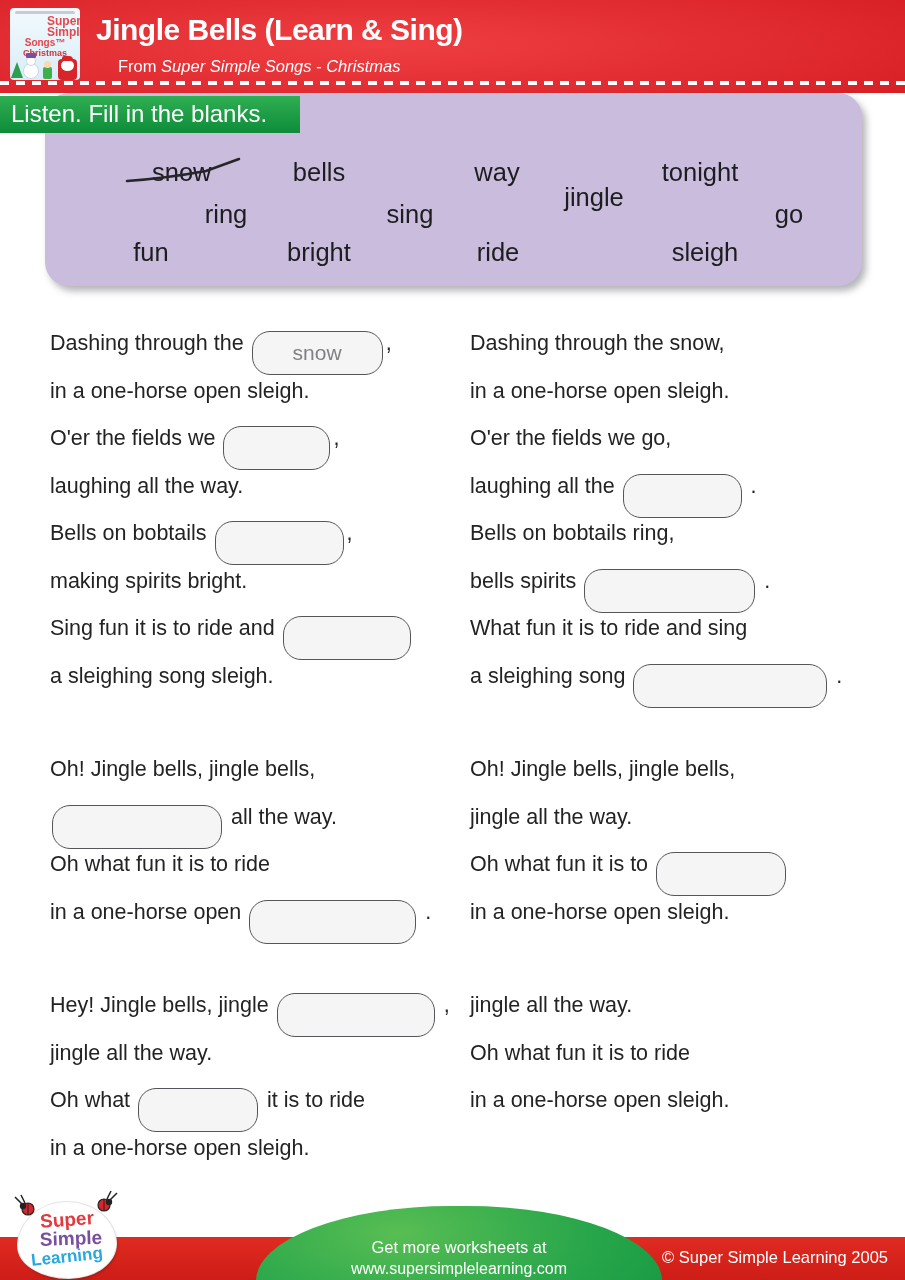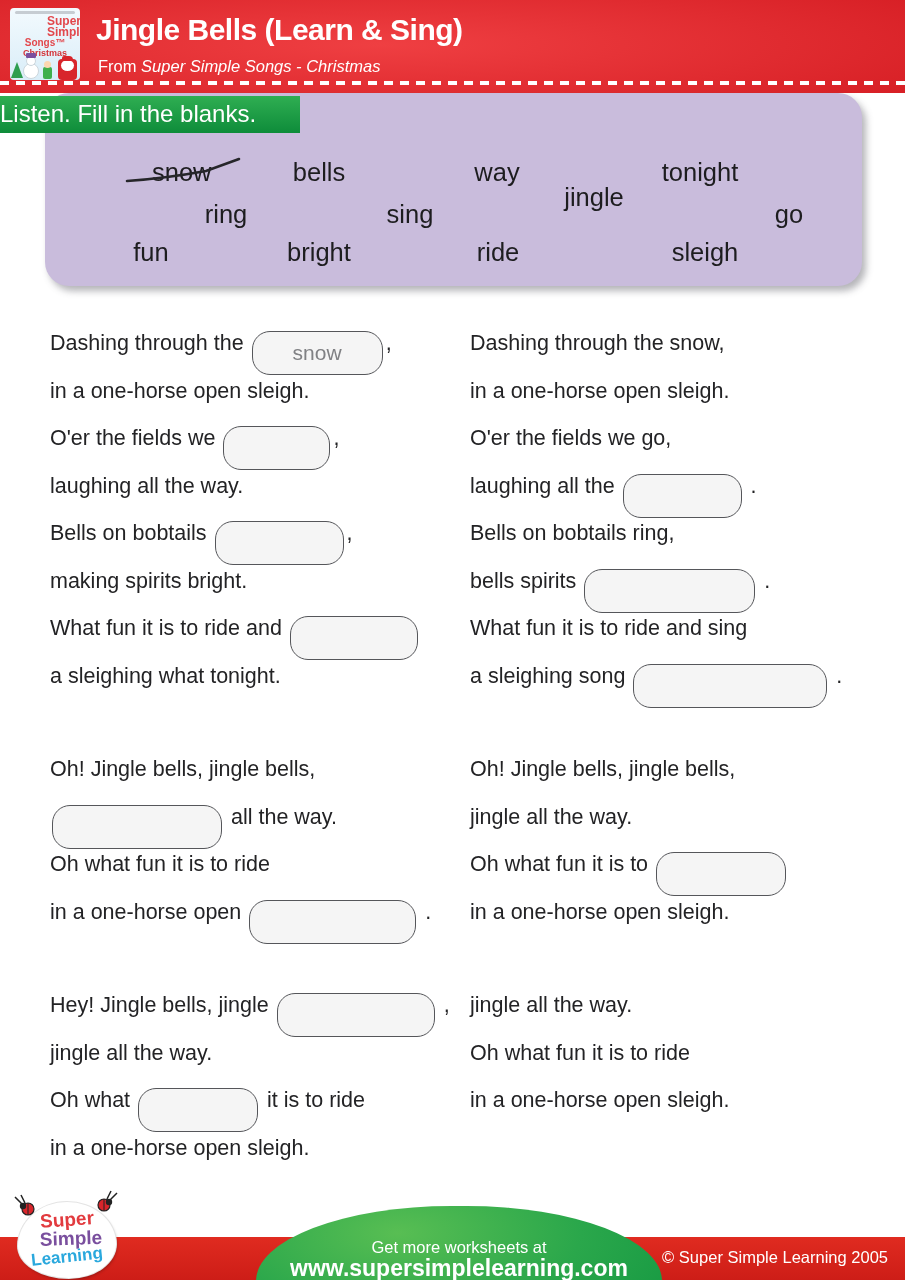--- a/index.html
+++ b/index.html
@@ -38,35 +38,35 @@
   .cv-elf-head { position:absolute; left:34px; bottom:12px; width:7px; height:7px; background:#fcd7b0; border-radius:50%; }
   .cv-santa-body { position:absolute; right:3px; bottom:0; width:19px; height:21px; background:#d8252b; border-radius:4px; }
   .cv-santa-beard { position:absolute; right:6px; bottom:9px; width:13px; height:11px; background:#fff; border-radius:50%; }
   .cv-santa-hat { position:absolute; right:7px; bottom:19px; width:11px; height:5px; background:#d8252b; border-radius:2px 4px 0 0; }
 
   .header-title {
     position:absolute; left:96px; top:13px; color:#ffffff;
     font-size:30px; font-weight:bold; letter-spacing:-0.5px;
   }
   .header-sub { position:absolute; left:98px; top:57px; color:#ffffff; font-size:16.5px; }
-  .header-sub span { white-space:pre; }
+  .header-sub span { white-space:pre;margin-left:20px; }
 
   
   .name-box {
     position:absolute; right:0; top:10px; width:307px; height:123px;
     background:#fdf9e4; border-radius:26px 0 0 26px; z-index:5;
   }
   .name-label { position:absolute; left:22px; top:14px; color:#1c1c1c; font-size:30px; }
   .name-line { position:absolute; left:20px; right:8px; bottom:15px; border-top:1.5px solid #8f8f8f; }
 
   
   .instruction {
     position:absolute; left:0; top:96px; width:300px; height:37px; z-index:4;
     background:linear-gradient(180deg,#2fae52,#0e8c3a);
-    color:#ffffff; font-size:24px; line-height:36px; 
+    color:#ffffff; font-size:24px; line-height:36px; padding-left:11px;
   }
 
   
   .wordbank {
     position:absolute; left:45px; top:93px; width:817px; height:193px; z-index:1;
     background:#c9bcdc; border-radius:24px;
     box-shadow:4px 5px 7px rgba(90,90,100,0.45);
   }
   .bank-word {
     position:absolute; transform:translateX(-50%);
@@ -100,21 +100,21 @@
     position:absolute; left:0; top:1237px; width:905px; height:43px; z-index:1;
     background:linear-gradient(#e02b20,#cd1d17);
   }
   .dome {
     position:absolute; left:256px; top:1206px; width:406px; height:150px; z-index:2;
     border-radius:50% / 52%;
     background:radial-gradient(100% 120% at 35% 18%, #58be53 0%, #2aa74b 45%, #179a43 75%);
     color:#ffffff; text-align:center;
   }
   .dome-l1 { padding-top:31px; font-size:16.5px; line-height:21px; }
-  .dome-l2 { font-size:23px; line-height:21px;font-weight:bold; }
+  .dome-l2 { font-size:16px; line-height:21px; }
   .copyright { position:absolute; right:17px; top:1248px; z-index:3; color:#ffffff; font-size:16.5px; }
 
   .footer-logo { position:absolute; left:14px; top:1198px; width:106px; height:82px; z-index:3; }
   .blob {
     position:absolute; left:4px; top:4px; width:98px; height:76px; background:#ffffff;
     border-radius:50% 50% 48% 52% / 58% 55% 45% 42%;
     box-shadow:0 0 0 1px #e4e4e4, 1px 2px 3px rgba(0,0,0,0.25);
     text-align:center; padding-top:9px;
   }
   .lw { font-weight:bold; display:block; }
@@ -180,25 +180,25 @@
         </div>
         <div class="line">
           <span>Bells on bobtails </span>
           <span class="blank" style="width: 129px;"></span>
           <span>,</span>
         </div>
         <div class="line">
           <span>making spirits bright.</span>
         </div>
         <div class="line">
-          <span>What fun it is to ride and </span>
+          <span>Sing fun it is to ride and </span>
           <span class="blank" style="width: 128px;"></span>
         </div>
         <div class="line">
-          <span>a sleighing what tonight.</span>
+          <span>a sleighing song sleigh.</span>
         </div>
       </div>
       <div class="stanza">
         <div class="line">
           <span>Oh! Jingle bells, jingle bells,</span>
         </div>
         <div class="line">
           <span class="blank" style="width: 170px;"></span>
           <span> all the way.</span>
         </div>

